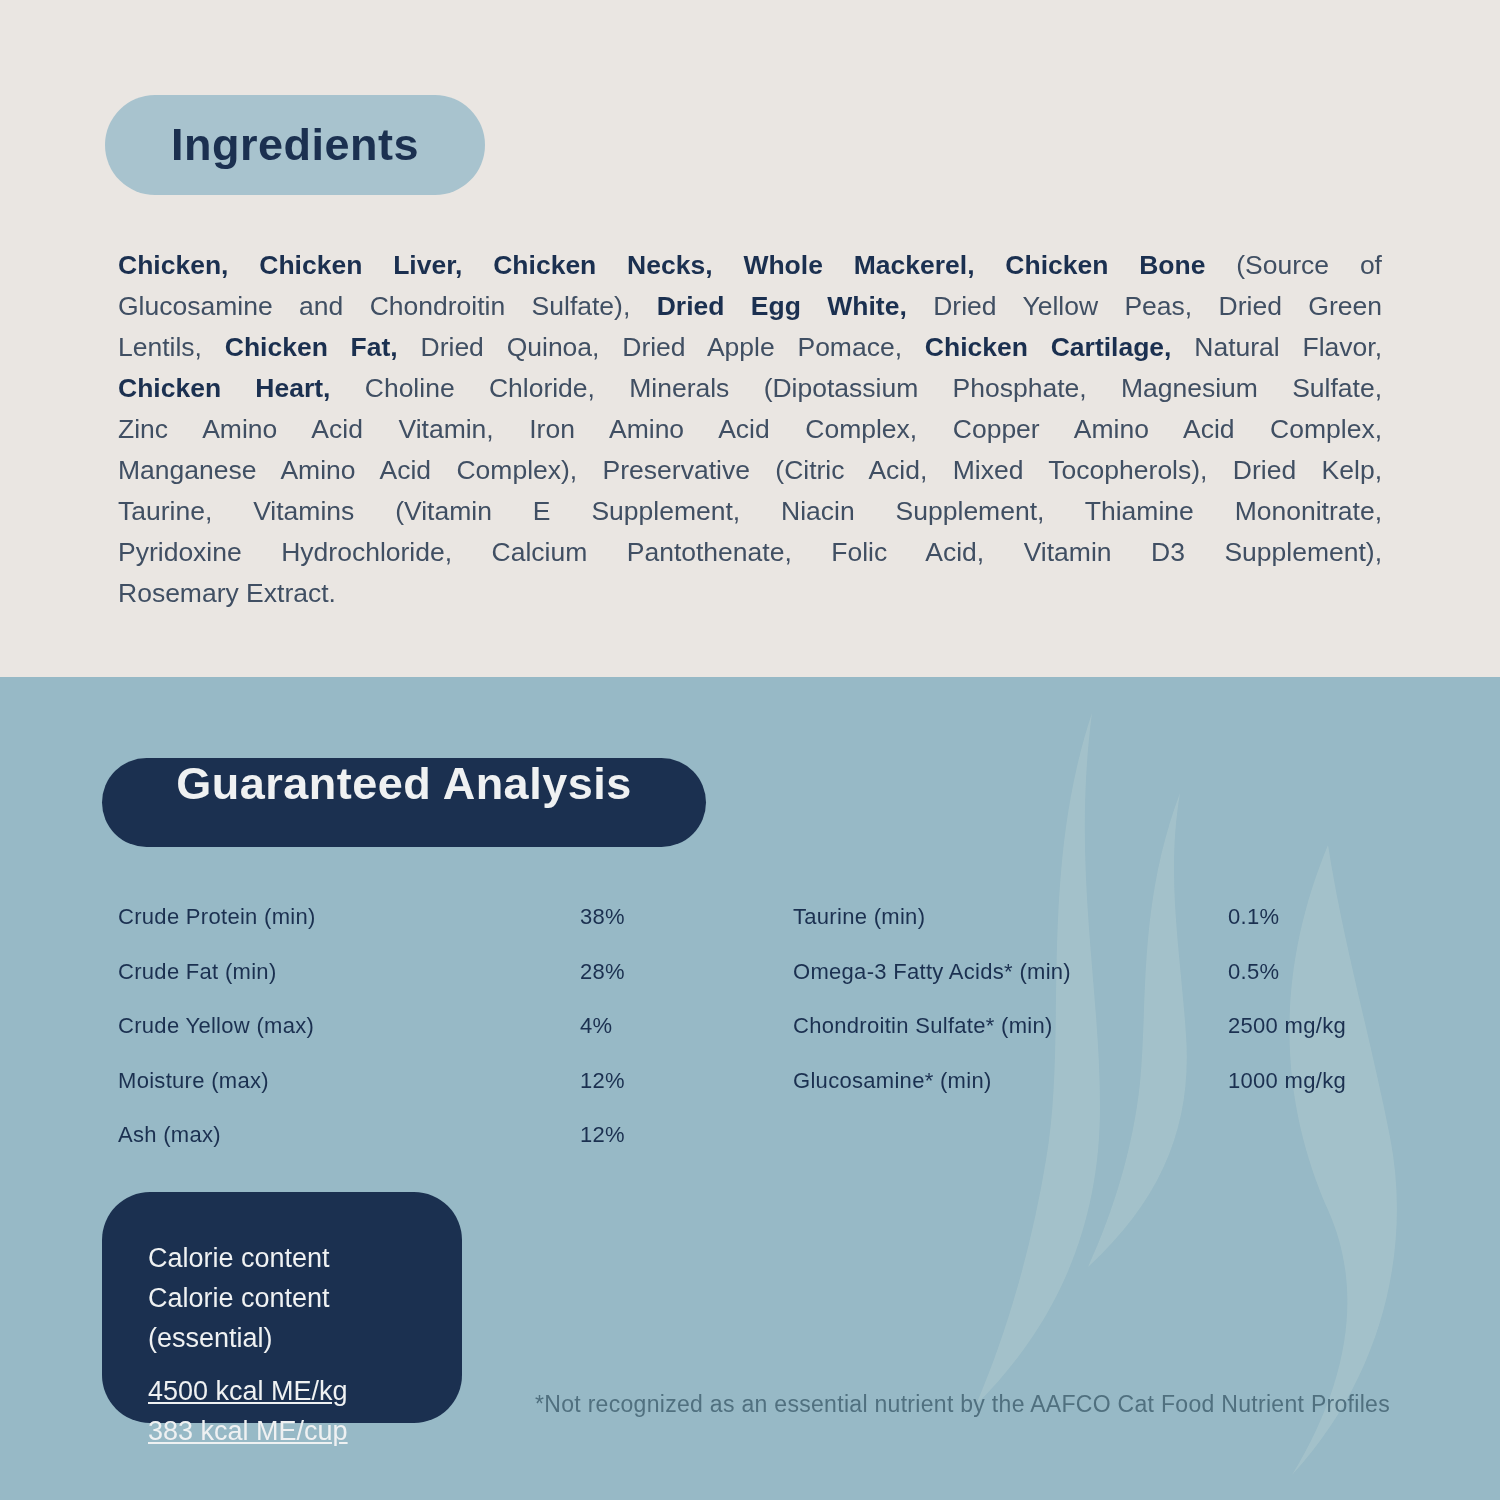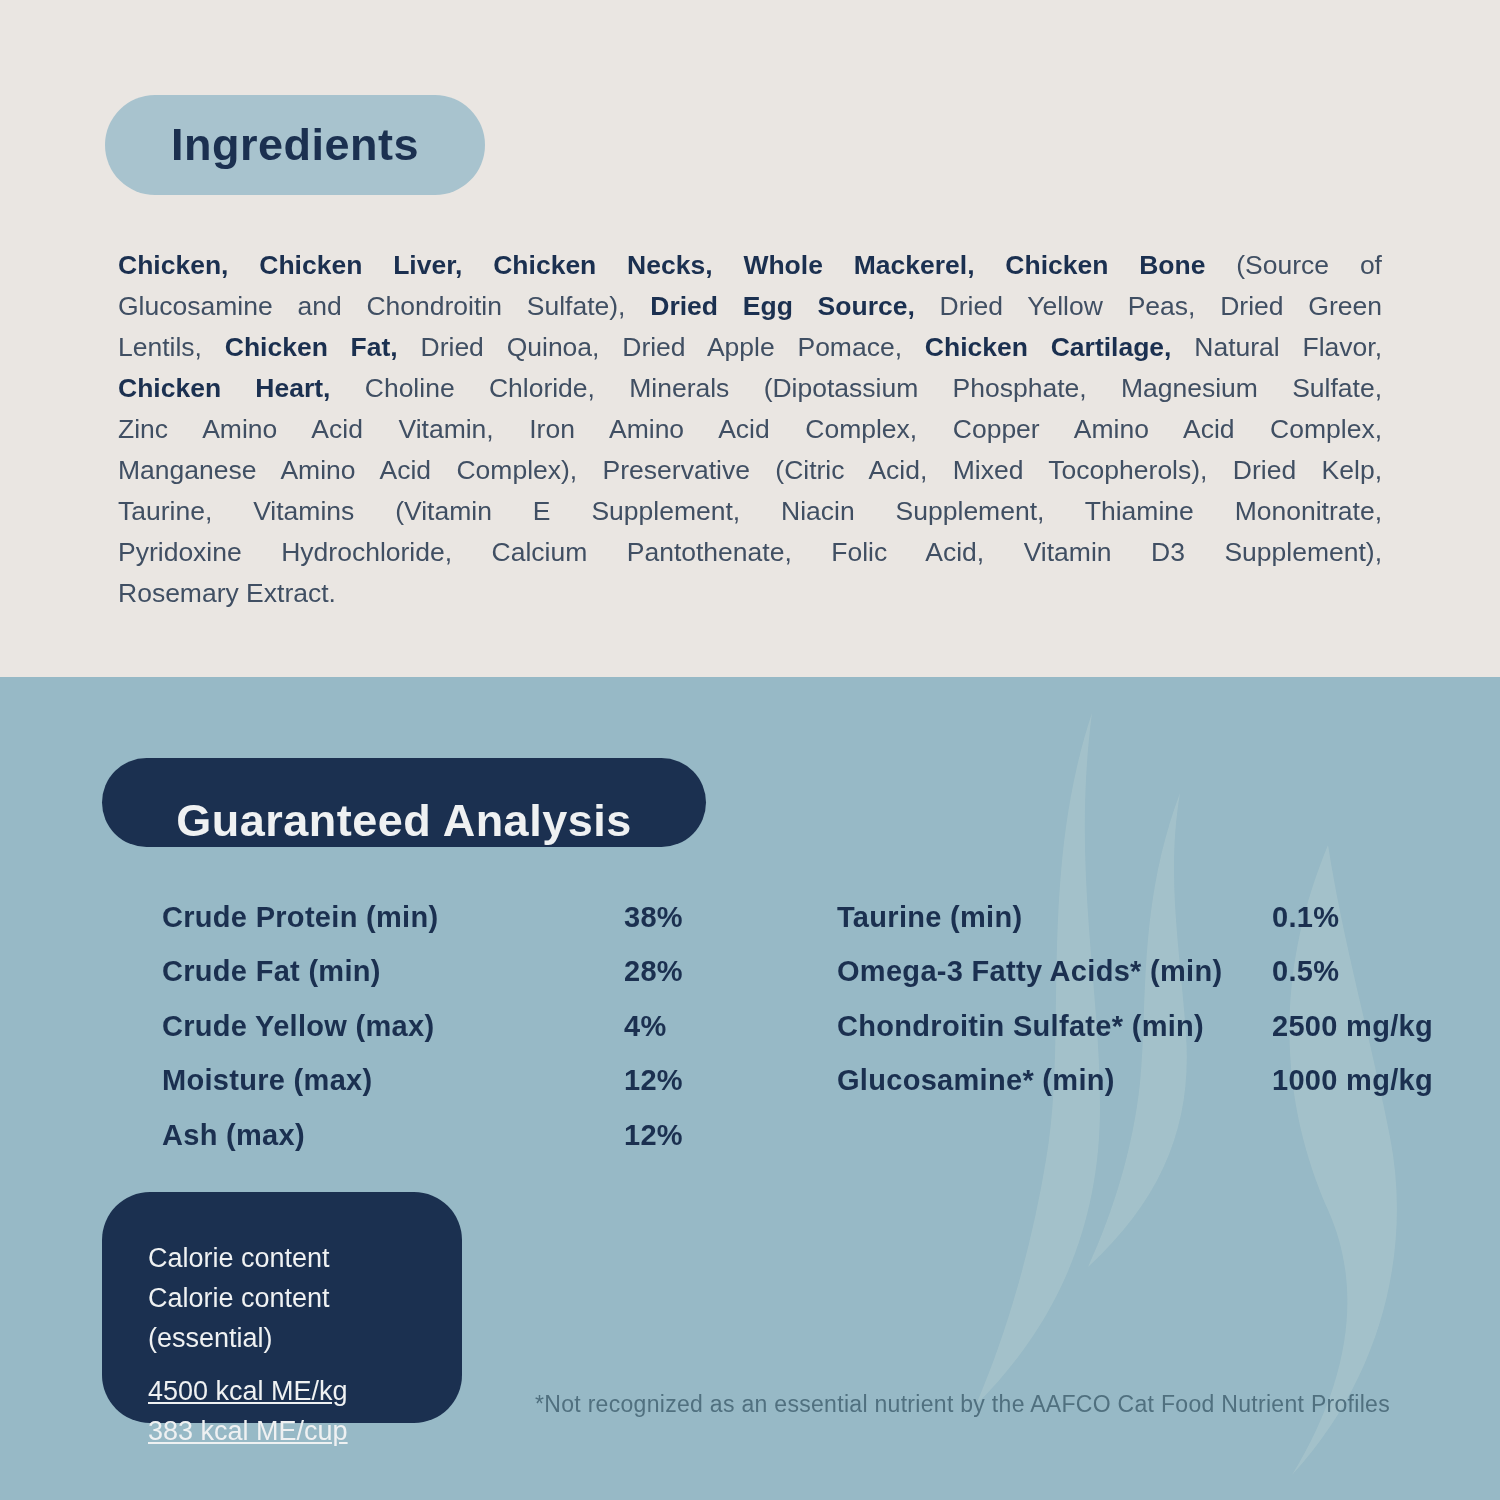--- a/index.html
+++ b/index.html
@@ -26,29 +26,29 @@
     font-size:26.5px;color:var(--body-text,#404F63);
   }
   .ing-line{line-height:41px;text-align:justify;text-align-last:justify;white-space:normal;}
   .ing-line.last{text-align-last:left;}
   .ing-line .b{font-weight:700;color:var(--navy,#1B3050);}
 
   
   .pill-dark{
     position:absolute;left:102px;top:81px;width:604px;height:89px;
     background:var(--navy,#1B3050);border-radius:46px;
-    display:flex;align-items:flex-end;justify-content:center;
+    display:flex;align-items:flex-start;justify-content:center;
   }
   .pill-dark span{font-size:45px;font-weight:700;letter-spacing:.5px;color:var(--offwhite,#EFF1F2);}
 
   
   .ga-col{position:absolute;top:213px;}
   .ga-col.left{left:118px;}
   .ga-col.right{left:793px;}
-  .ga-row{display:grid;height:54.5px;align-items:center;font-size:29px;font-weight:700;color:var(--navy,#1B3050);letter-spacing:.3px;margin-left:44px;}
+  .ga-row{display:grid;height:54.5px;align-items:center;font-size:22px;font-weight:400;color:var(--navy,#1B3050);letter-spacing:.3px;}
   .ga-col.left  .ga-row{grid-template-columns:462px 230px;}
   .ga-col.right .ga-row{grid-template-columns:435px 260px;}
   .ga-value{white-space:nowrap;}
 
   
   .calorie-box{
     position:absolute;left:102px;top:515px;width:360px;height:231px;
     background:var(--navy,#1B3050);border-radius:48px;
     box-sizing:border-box;padding:46px 20px 0 46px;
     color:var(--offwhite,#EFF1F2);font-size:27px;
@@ -69,21 +69,21 @@
 <body>
 
 <div class="page">
 
   <section class="section-top">
     <div class="pill-light">
       <span>Ingredients</span>
     </div>
     <div class="ingredients-text">
         <div class="ing-line"><span class="b">Chicken, Chicken Liver, Chicken Necks, Whole Mackerel, Chicken Bone</span><span> (Source of</span></div>
-        <div class="ing-line"><span>Glucosamine and Chondroitin Sulfate), </span><span class="b">Dried Egg Source,</span><span> Dried Yellow Peas, Dried Green</span></div>
+        <div class="ing-line"><span>Glucosamine and Chondroitin Sulfate), </span><span class="b">Dried Egg White,</span><span> Dried Yellow Peas, Dried Green</span></div>
         <div class="ing-line"><span>Lentils, </span><span class="b">Chicken Fat,</span><span> Dried Quinoa, Dried Apple Pomace, </span><span class="b">Chicken Cartilage,</span><span> Natural Flavor,</span></div>
         <div class="ing-line"><span class="b">Chicken Heart,</span><span> Choline Chloride, Minerals (Dipotassium Phosphate, Magnesium Sulfate,</span></div>
         <div class="ing-line"><span>Zinc Amino Acid Vitamin, Iron Amino Acid Complex, Copper Amino Acid Complex,</span></div>
         <div class="ing-line"><span>Manganese Amino Acid Complex), Preservative (Citric Acid, Mixed Tocopherols), Dried Kelp,</span></div>
         <div class="ing-line"><span>Taurine, Vitamins (Vitamin E Supplement, Niacin Supplement, Thiamine Mononitrate,</span></div>
         <div class="ing-line"><span>Pyridoxine Hydrochloride, Calcium Pantothenate, Folic Acid, Vitamin D3 Supplement),</span></div>
         <div class="ing-line last"><span>Rosemary Extract.</span></div>
       </div>
   </section>
 

